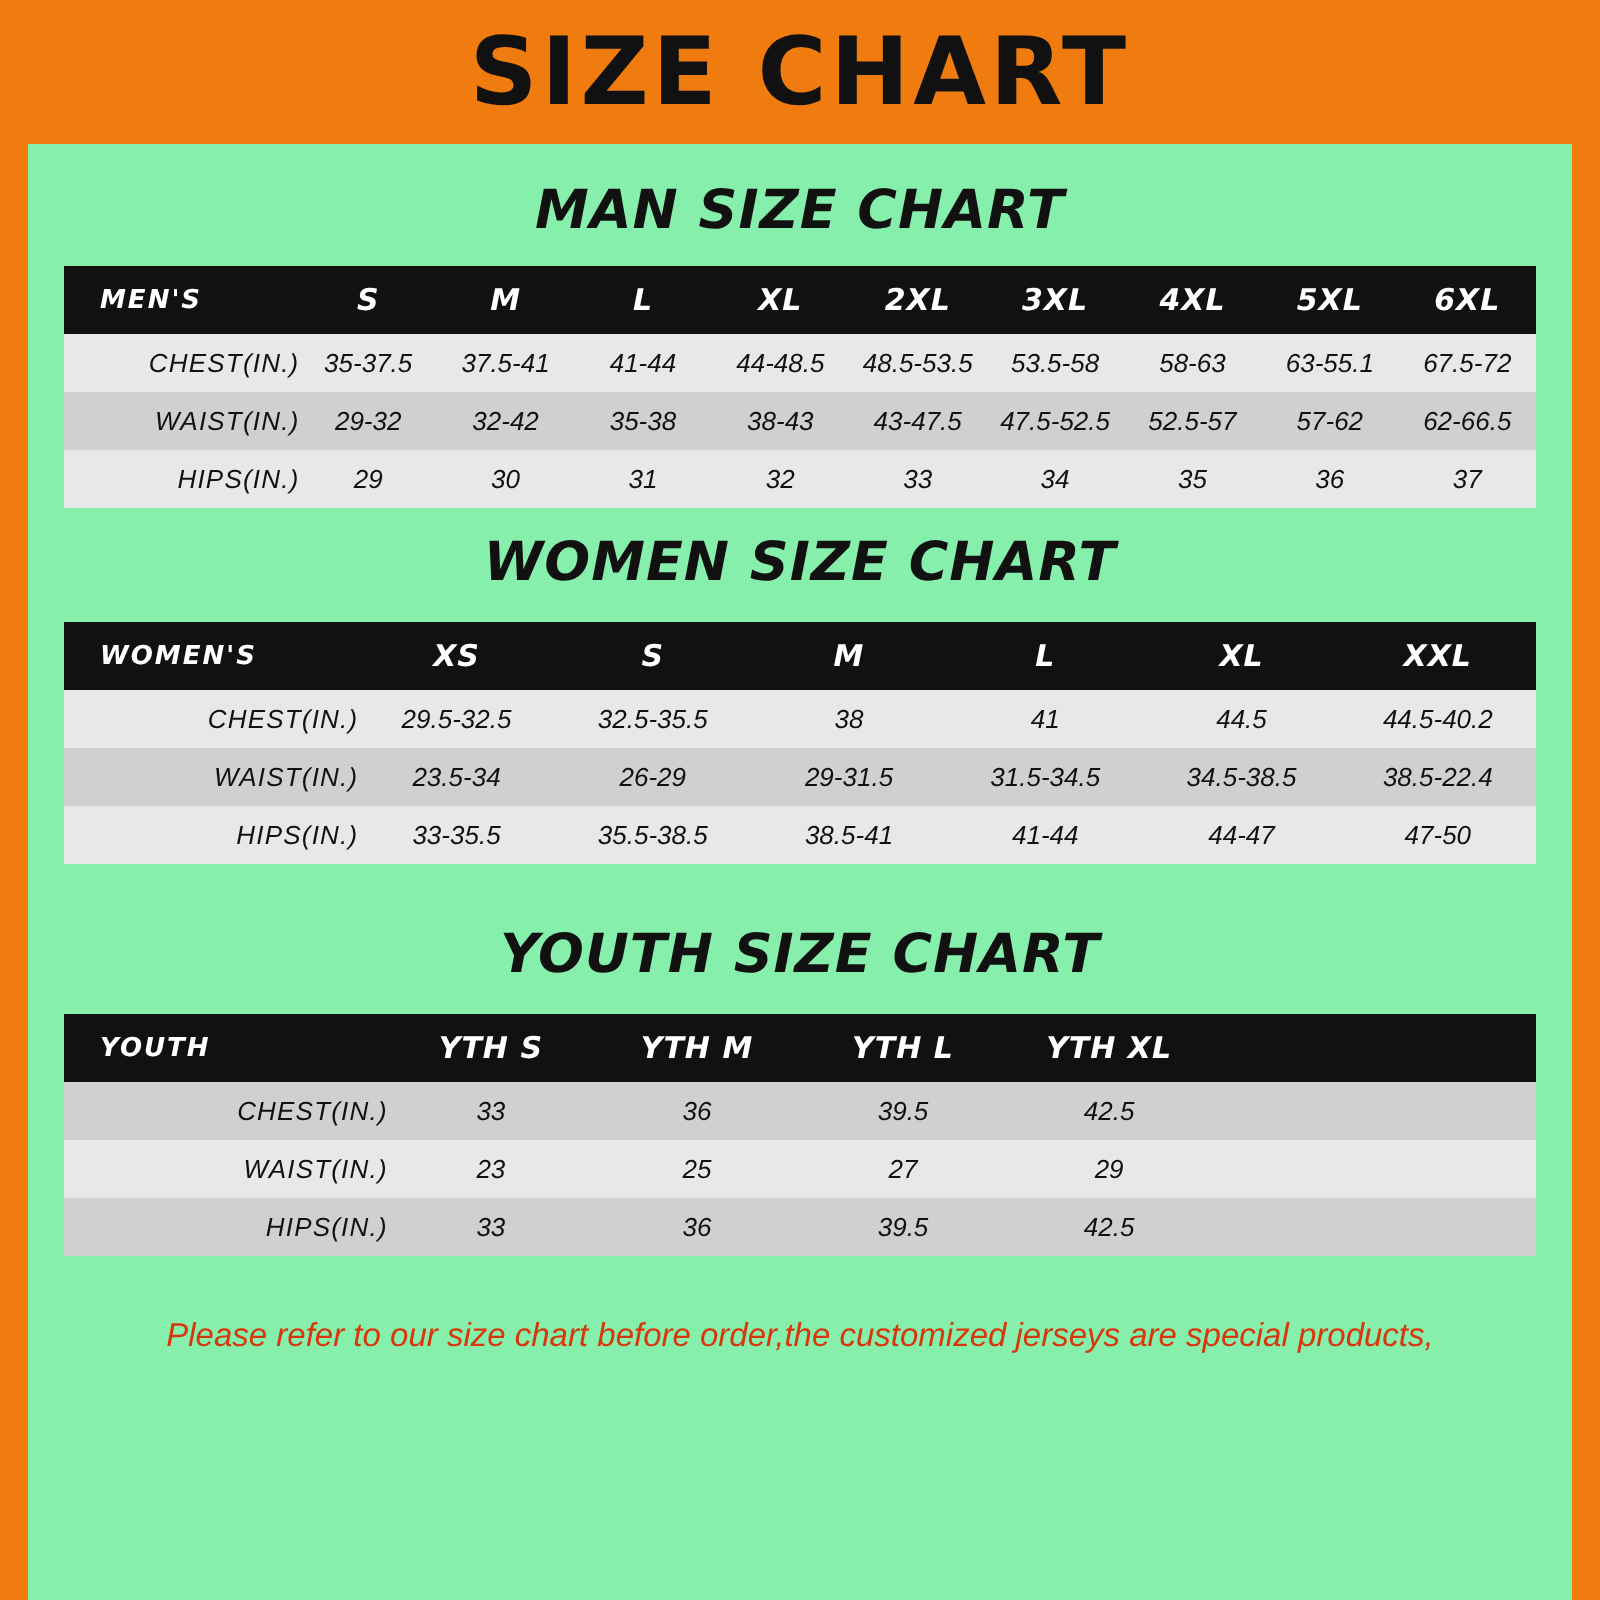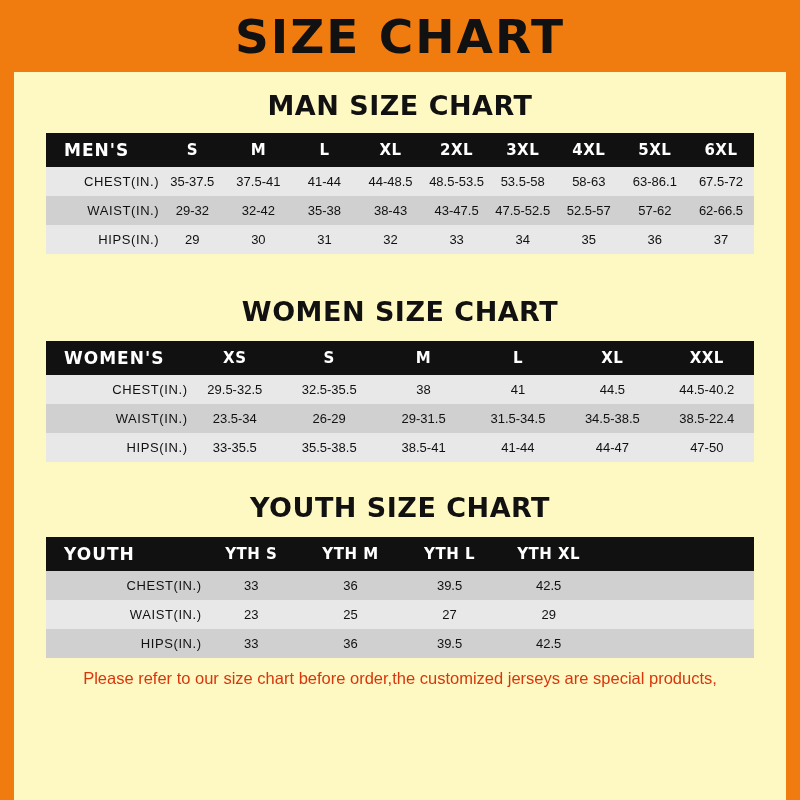--- a/index.html
+++ b/index.html
@@ -10,21 +10,21 @@
     width: 800px;
     height: 800px;
     background: #ffffff;
     font-family: "Liberation Sans", sans-serif;
     overflow: hidden;
   }
   .page {
     position: relative;
     width: 800px;
     height: 800px;
-    background: #fef9c3;
+    background: #86efac;
     box-sizing: border-box;
     border-left: 14px solid #f07c10;
     border-right: 14px solid #f07c10;
   }
   .banner {
     height: 72px;
     background: #f07c10;
     display: flex;
     align-items: center;
     justify-content: center;
@@ -32,32 +32,33 @@
   }
   .banner-title {
     font-family: "DejaVu Sans", sans-serif;
     font-weight: bold;
     font-size: 47px;
     letter-spacing: 2px;
     color: #111111;
     line-height: 1;
   }
   .content {
-    padding: 0 32px;
+    padding: 0 18px;
+    font-style: italic;
   }
   .section-title {
     text-align: center;
     font-family: "DejaVu Sans", sans-serif;
     font-weight: bold;
     font-size: 27px;
     color: #111111;
     letter-spacing: 0.5px;
   }
   .sec-man .section-title { margin: 18px 0 12px; }
-  .sec-women .section-title { margin: 42px 0 14px; }
+  .sec-women .section-title { margin: 12px 0 14px; }
   .sec-youth .section-title { margin: 30px 0 14px; }
 
   table.size-table {
     width: 100%;
     border-collapse: collapse;
     table-layout: fixed;
   }
   table.size-table th,
   table.size-table td {
     text-align: center;
@@ -73,40 +74,40 @@
     color: #ffffff;
     font-weight: bold;
     height: 34px;
     font-size: 15px;
     font-family: "DejaVu Sans", sans-serif;
     letter-spacing: 0.5px;
   }
   table.size-table thead th.row-label {
     text-align: left;
     padding-left: 18px;
-    font-size: 17px;
+    font-size: 13px;
     letter-spacing: 1px;
   }
   table.size-table tbody tr.odd td { background: #e8e8e8; }
   table.size-table tbody tr.even td { background: #d0d0d0; }
   table.size-table tbody td.row-label {
     text-align: right;
     font-size: 13px;
     letter-spacing: 0.6px;
     color: #111111;
   }
 
   
   .tbl-men col.lbl { width: 16%; }
   .tbl-women col.lbl { width: 20%; }
   .tbl-youth col.lbl { width: 22%; }
   .tbl-youth col.pad { width: 22%; }
 
   .footer-note {
-    margin-top: 8px;
+    margin-top: 28px;
     padding: 0 10px;
     text-align: center;
     color: #d8360c;
     font-size: 16.5px;
     line-height: 1.5;
     font-family: "Liberation Sans", sans-serif;
   }
 </style>
 </head>
 <body>
@@ -151,21 +152,21 @@
         <tbody>
           <tr class="odd">
             <td class="row-label">CHEST(IN.)</td>
             <td>35-37.5</td>
             <td>37.5-41</td>
             <td>41-44</td>
             <td>44-48.5</td>
             <td>48.5-53.5</td>
             <td>53.5-58</td>
             <td>58-63</td>
-            <td>63-86.1</td>
+            <td>63-55.1</td>
             <td>67.5-72</td>
           </tr>
           <tr class="even">
             <td class="row-label">WAIST(IN.)</td>
             <td>29-32</td>
             <td>32-42</td>
             <td>35-38</td>
             <td>38-43</td>
             <td>43-47.5</td>
             <td>47.5-52.5</td>

